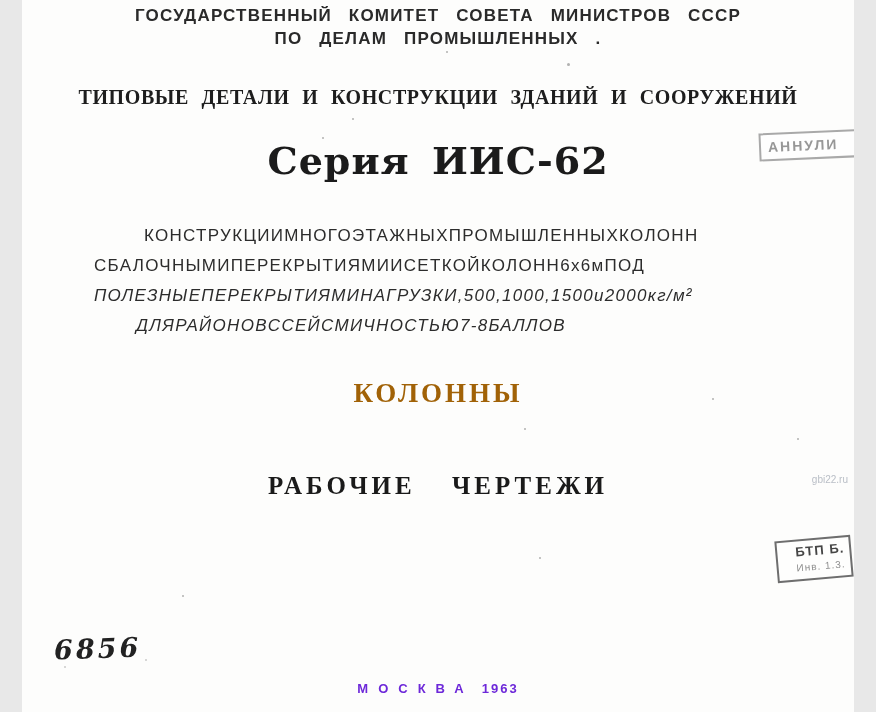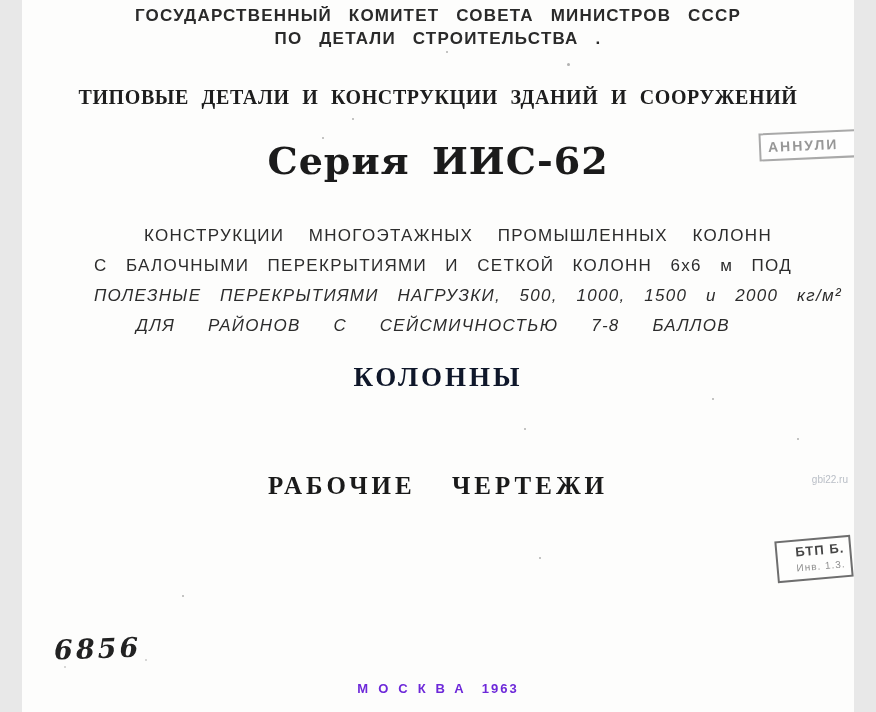--- a/index.html
+++ b/index.html
@@ -76,33 +76,32 @@
     letter-spacing: 1.3px;
     color: #2c2c2c;
   }
   .desc .dline {
     height: 30px;
     line-height: 30px;
     text-align: justify;
     text-align-last: justify;
     white-space: nowrap;
     display: flex;
-    justify-content: space-between;
   }
   .desc .dline span { flex: none; }
   .dline.inset1 { padding: 0 20px 0 50px; }
   .dline.extend { margin-right: -50px; font-style: italic; }
   .dline.inset4 { padding: 0 62px 0 42px; font-style: italic; }
 
   .kolonny {
-    top: 362px; left: 0; width: 100%;
+    top: 378px; left: 0; width: 100%;
     text-align: center;
     font: bold 27px "Liberation Serif", serif;
     letter-spacing: 3px;
-    color: #0f172a;
+    color: #a16207;
   }
 
   .rabochie {
     top: 472px; left: 0; width: 100%;
     text-align: center;
     font: bold 25px "Liberation Serif", serif;
     letter-spacing: 4px;
     word-spacing: 26px;
     color: #1a1a1a;
   }
@@ -160,21 +159,21 @@
     border-radius: 50%;
     opacity: 0.45;
   }
 </style>
 </head>
 <body>
 
 <div class="page">
 
   <div class="abs org-line1">ГОСУДАРСТВЕННЫЙ  КОМИТЕТ  СОВЕТА  МИНИСТРОВ  СССР</div>
-  <div class="abs org-line2">ПО  ДЕТАЛИ  СТРОИТЕЛЬСТВА .</div>
+  <div class="abs org-line2">ПО  ДЕЛАМ  ПРОМЫШЛЕННЫХ .</div>
 
   <div class="abs series-heading">ТИПОВЫЕ ДЕТАЛИ И КОНСТРУКЦИИ ЗДАНИЙ И СООРУЖЕНИЙ</div>
 
   <div class="abs stamp-top">АННУЛИ</div>
 
   <div class="abs series-title">Серия ИИС-62</div>
 
   <div class="abs desc">
     <div class="dline inset1">
         <span>КОНСТРУКЦИИ</span>

